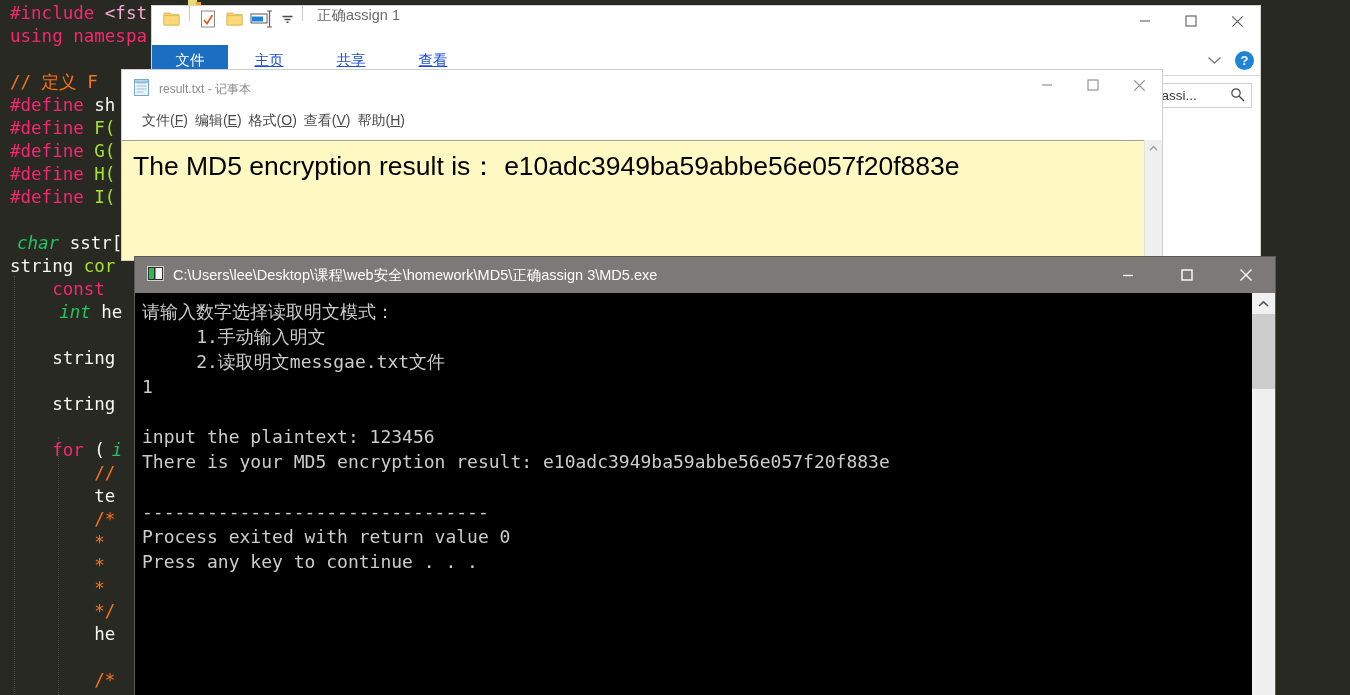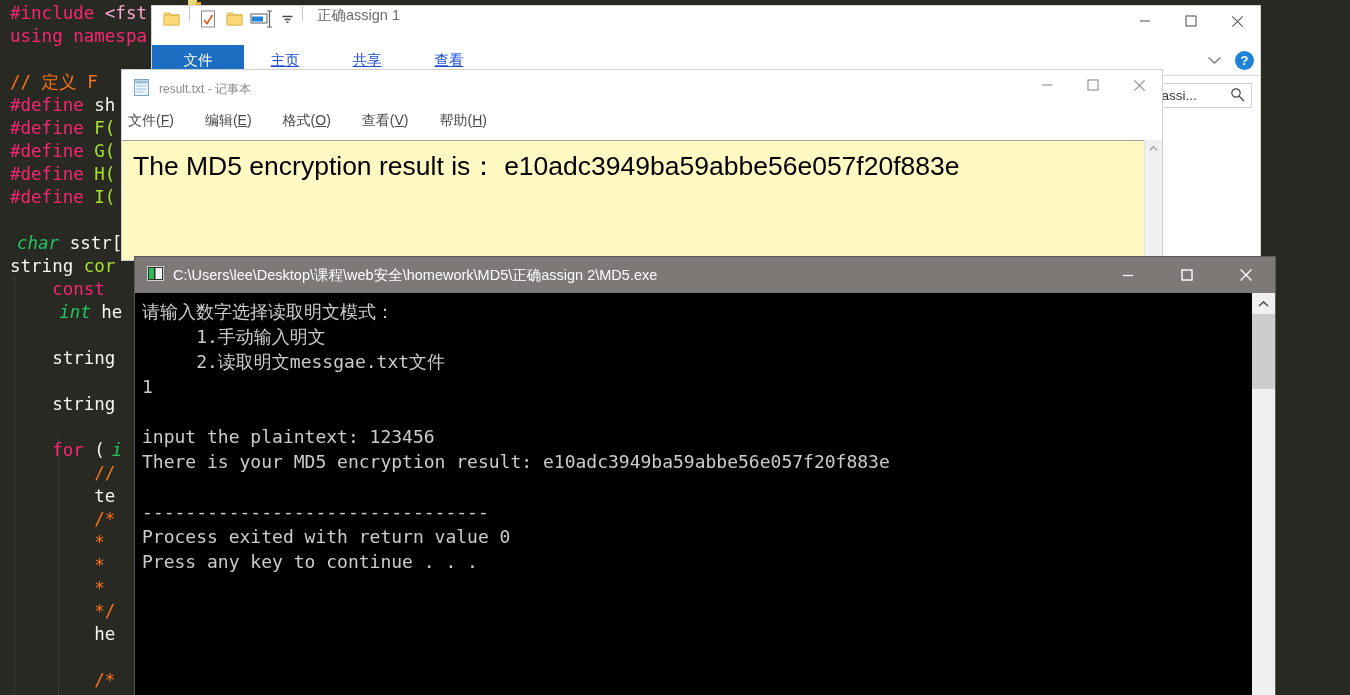--- a/index.html
+++ b/index.html
@@ -50,21 +50,21 @@
   .win-btn{width:46px;height:30px;display:flex;align-items:center;justify-content:center;}
   .win-btn svg{display:block;}
   .ribbon-tabs{
     height:30px;display:flex;align-items:stretch;background:#fff;
     border-bottom:1px solid #d9d9d9;position:relative;
   }
   .rtab{
     display:flex;align-items:center;justify-content:center;
     font-size:14.5px;color:#1d4ed8;padding:0 15px;min-width:52px;
   }
-  .rtab.file{background:#1b6ec2;color:#fff;padding:0 20px;}
+  .rtab.file{background:#1b6ec2;color:#fff;padding:0 12px;}
   .rtab .u{text-decoration:underline;}
   .ribbon-right{position:absolute;right:6px;top:0;height:30px;display:flex;align-items:center;gap:10px;}
   .chev{width:22px;height:22px;display:flex;align-items:center;justify-content:center;}
   .help{
     width:19px;height:19px;border-radius:50%;background:#1f84d8;color:#fff;
     font-size:13px;display:flex;align-items:center;justify-content:center;font-weight:bold;
   }
   #explorer .body{height:185px;background:#fff;position:relative;}
   .searchbox{
     position:absolute;right:8px;top:7px;width:108px;height:25px;
@@ -75,21 +75,21 @@
   .searchbox .mag{margin-right:6px;}
 
   
   #notepad{
     left:122px;top:70px;width:1040px;height:190px;background:#fff;
     box-shadow:0 0 0 1px #cfcfcf;
   }
   #notepad .tbar{height:38px;display:flex;align-items:center;position:relative;padding-left:10px;}
   #notepad .tbar .ttl{font-size:12px;color:#8a8a8a;margin-left:8px;}
   #notepad .menu{
-    height:25px;display:flex;align-items:center;gap:31px;padding-left:6px;
+    height:25px;display:flex;align-items:center;gap:7px;padding-left:20px;
     font-size:14px;color:#4a4a4a;
   }
   #notepad .menu span u{text-decoration:underline;}
   #notepad .doc{
     position:absolute;left:0;top:70px;right:0;bottom:0;
     border-top:1px solid #a0a0a0;background:#fef9c3;overflow:hidden;
   }
   #notepad .doc .line{
     font-size:26.5px;color:#000;padding:7px 0 0 11px;white-space:nowrap;
     font-family:"Liberation Sans","DejaVu Sans",sans-serif;
@@ -281,21 +281,21 @@
 
 <div id="console" class="layer">
   <div class="tbar">
     <span>
       <svg width="17" height="15" viewBox="0 0 17 15">
           <rect x="0.5" y="0.5" width="16" height="14" fill="#2f2f2f" stroke="#dddddd" stroke-width="0.9"></rect>
           <rect x="2" y="2" width="5" height="11" fill="#2dbd4e"></rect>
           <rect x="8.5" y="2" width="6.5" height="11" fill="#f2f2f2"></rect>
         </svg>
     </span>
-    <span class="ttl">C:\Users\lee\Desktop\课程\web安全\homework\MD5\正确assign 2\MD5.exe</span>
+    <span class="ttl">C:\Users\lee\Desktop\课程\web安全\homework\MD5\正确assign 3\MD5.exe</span>
     <div class="cbtns">
       <div class="cbtn">
         <svg width="14" height="14" viewBox="0 0 14 14">
             <path d="M2 7.5h10" stroke="#ffffff" stroke-width="1.3"></path>
           </svg>
       </div>
       <div class="cbtn">
         <svg width="14" height="14" viewBox="0 0 14 14">
             <rect x="2" y="2" width="10" height="10" fill="none" stroke="#ffffff" stroke-width="1.4"></rect>
           </svg>

